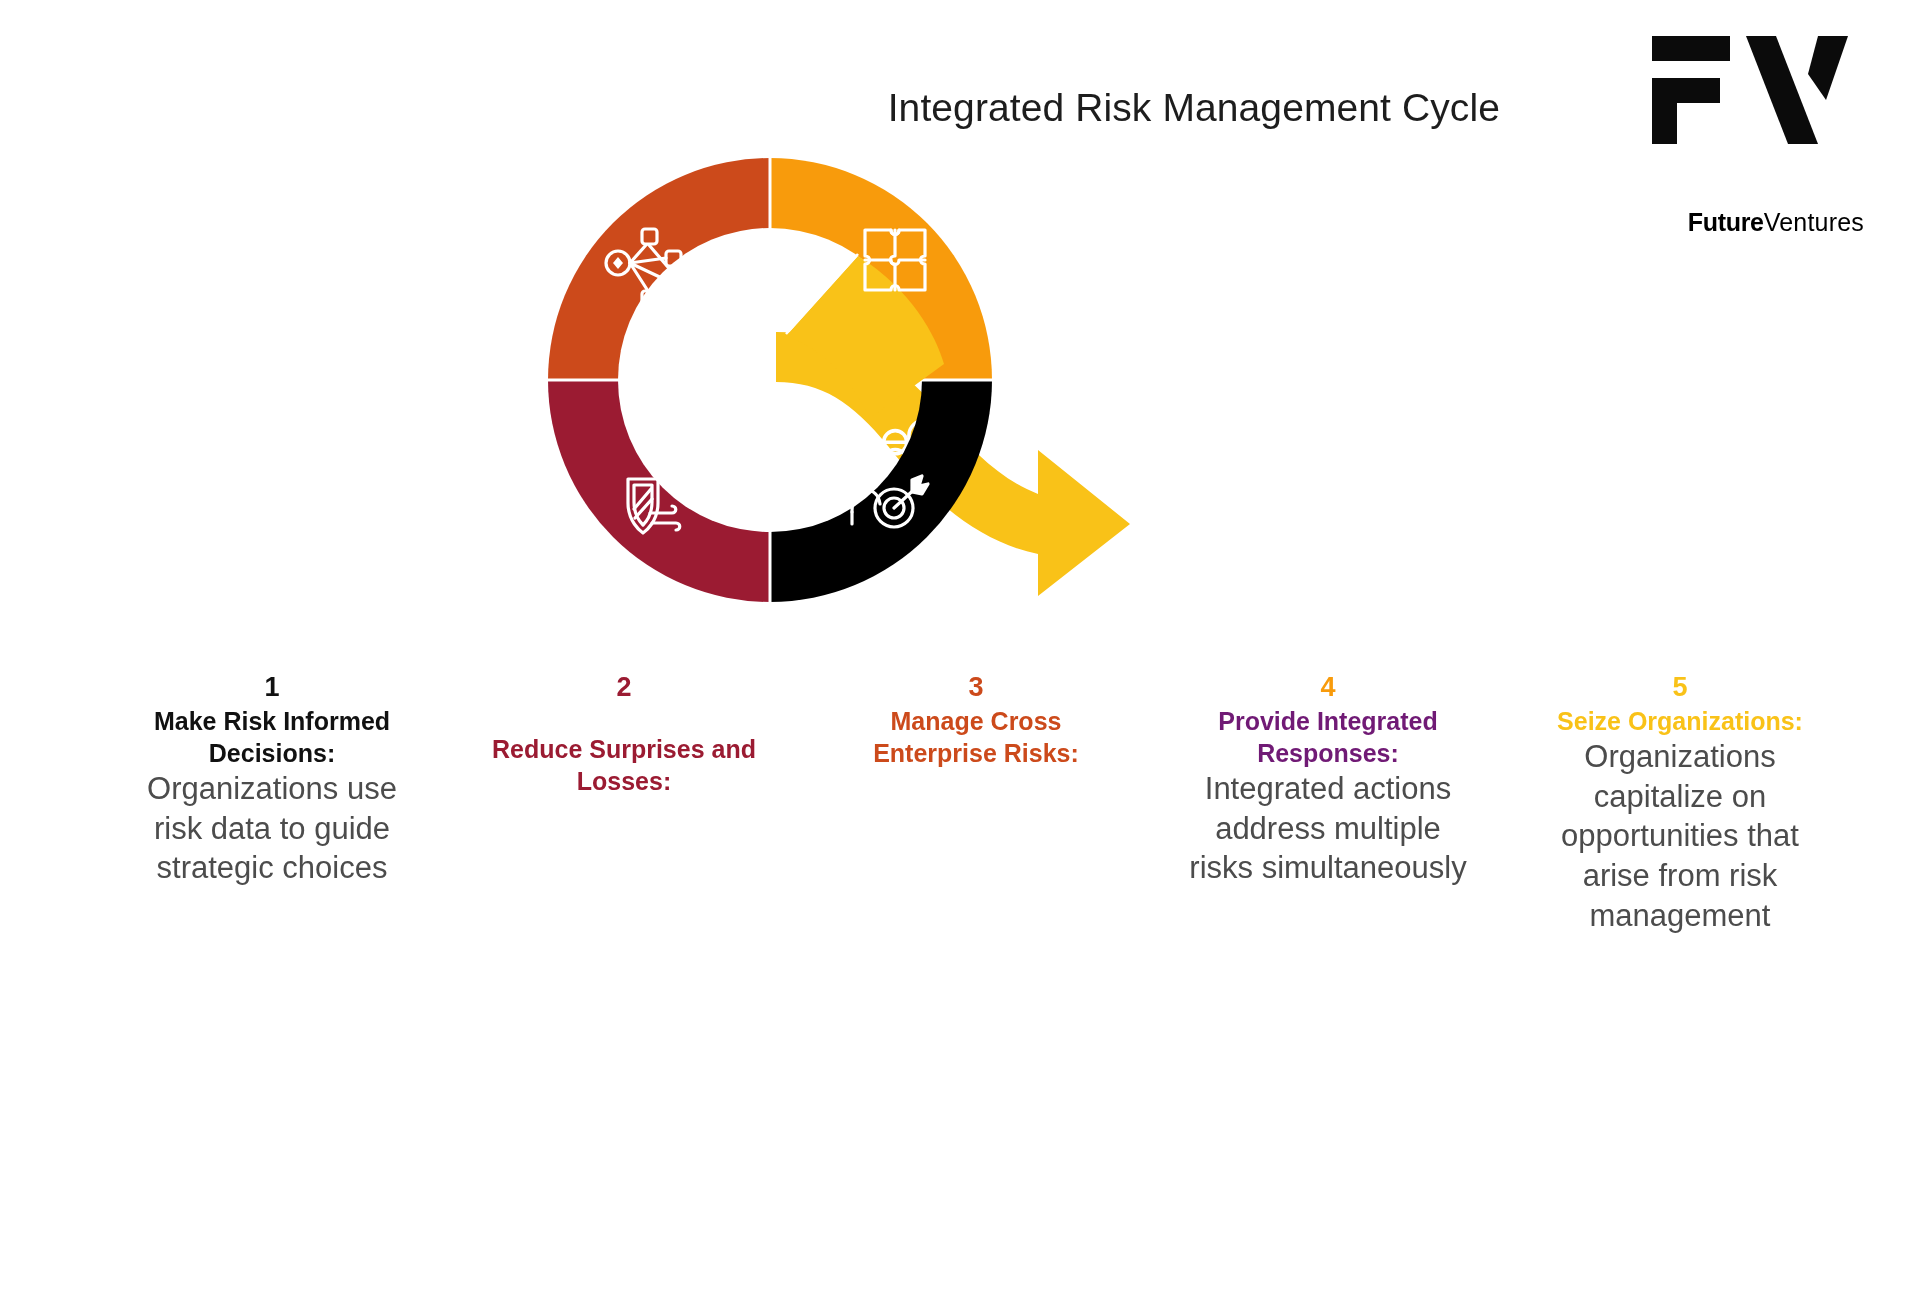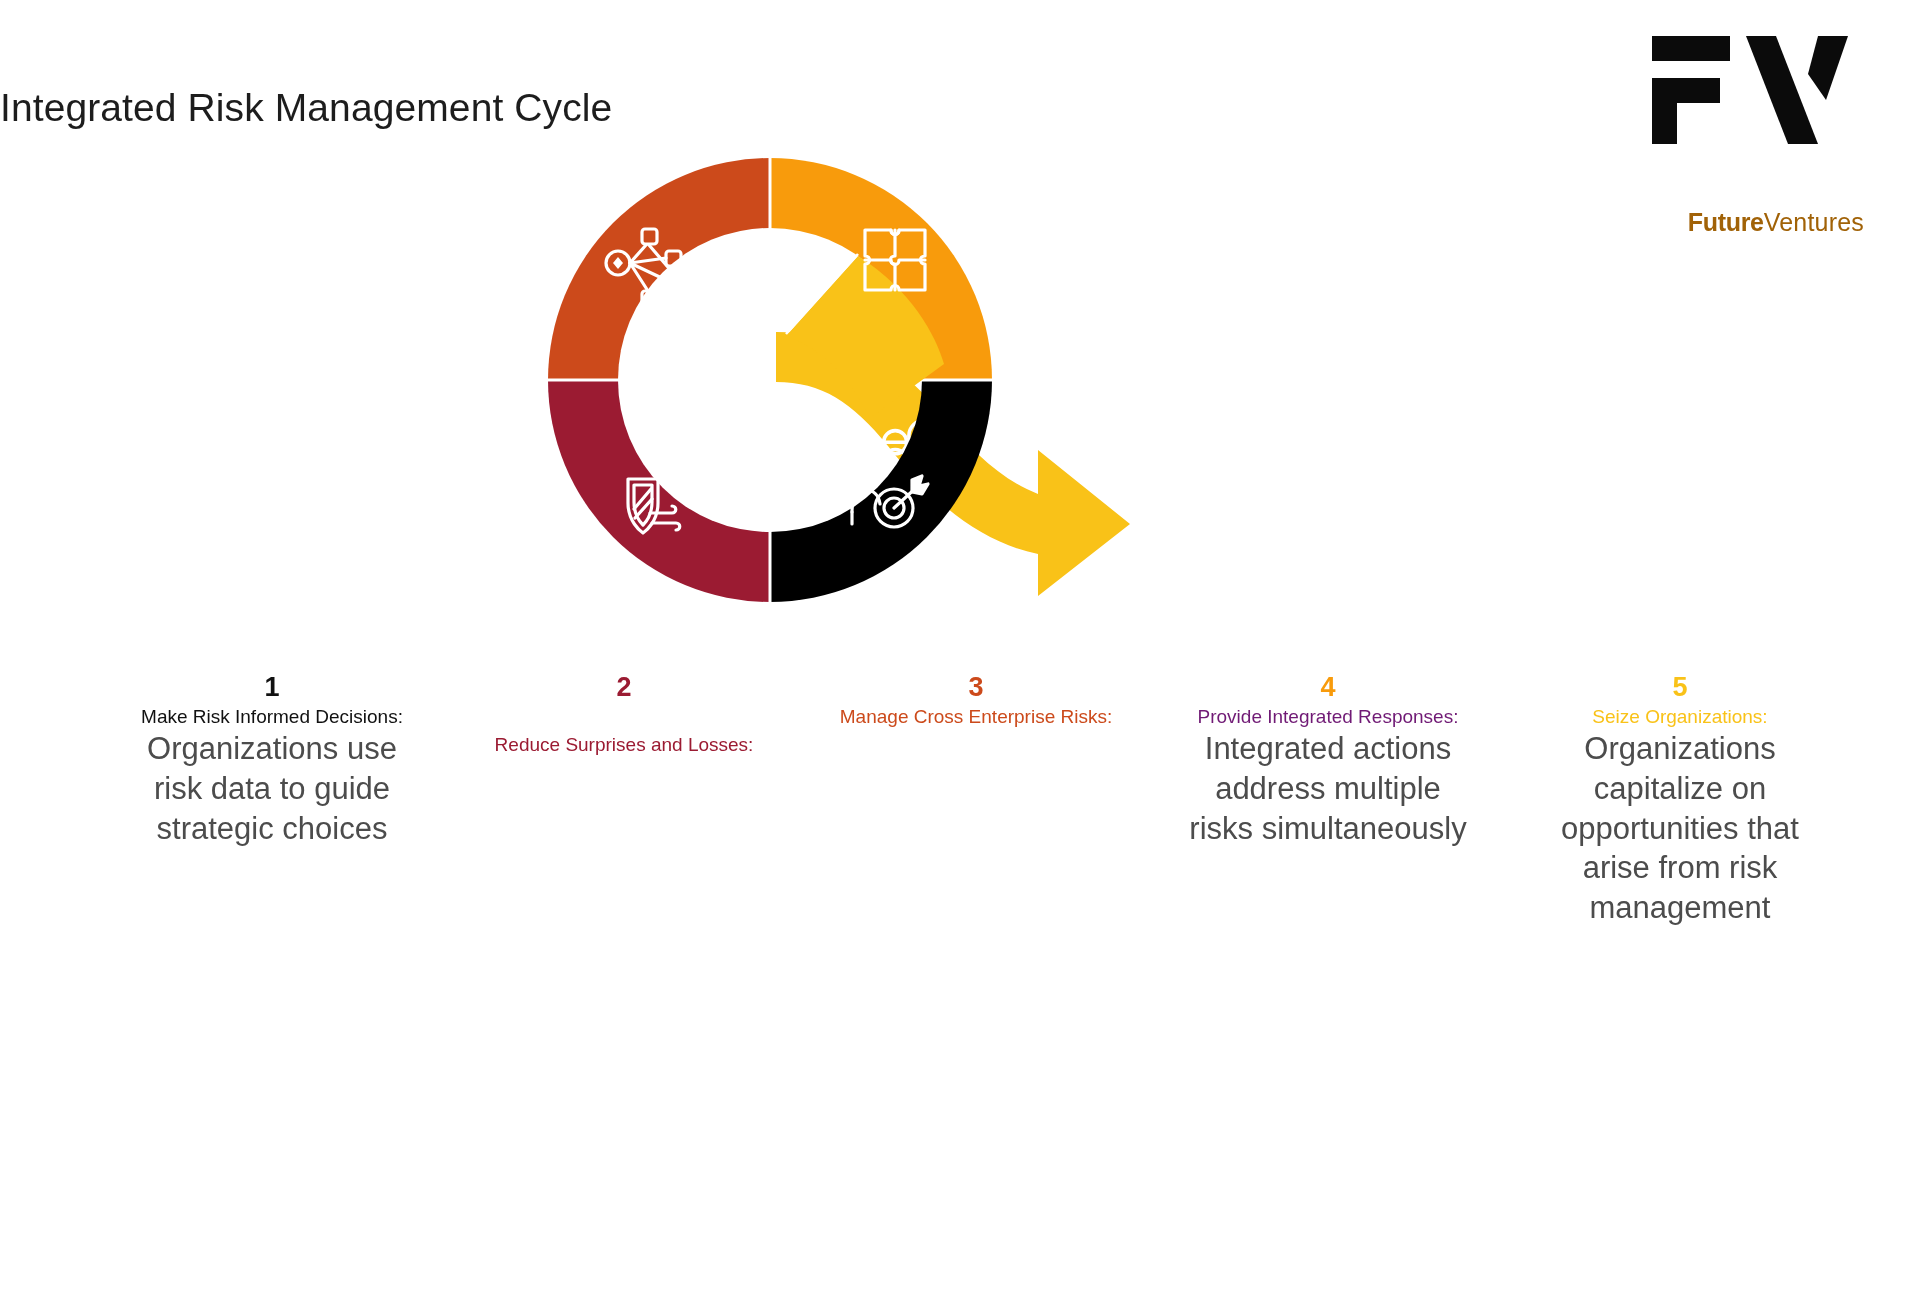--- a/index.html
+++ b/index.html
@@ -8,36 +8,36 @@
     background: #ffffff;
     font-family: "Liberation Sans", sans-serif;
     overflow: hidden;
   }
   #page { position: relative; width: 1920px; height: 1289px; background: #fff; }
 
   
   .page-title {
     position: absolute;
     top: 86px; left: 0; width: 1500px;
-    text-align: left;
+    text-align: right;
     font-size: 39px;
     font-weight: 500;
     color: #1d1d1d;
     letter-spacing: 0.1px;
   }
 
   
   .logo { position: absolute; top: 34px; right: 56px; width: 230px; height: 160px; }
   .logo-mark { position: absolute; top: 0; left: 16px; width: 200px; height: 112px; }
   .logo-word {
     position: absolute; top: 174px; left: 0; right: 0;
     text-align: right;
     font-size: 25px;
     white-space: nowrap;
-    color: #a16207;
+    color: #000000;
   }
   .logo-word .wm-bold { font-weight: 700; letter-spacing: -0.3px; }
   .logo-word .wm-light { font-weight: 300; letter-spacing: 0.2px; }
 
   
   .diagram { position: absolute; top: 150px; left: 540px; width: 640px; height: 500px; }
   .diagram svg { display: block; overflow: visible; }
 
   
   .steps {
@@ -47,21 +47,21 @@
     display: flex;
     align-items: flex-start;
   }
   .step { width: 352px; padding: 0 28px; text-align: center; }
   .step-number {
     font-size: 27px; font-weight: 700;
     line-height: 1.18;
     margin-bottom: 1px;
   }
   .step-heading {
-    font-size: 19px; font-weight: 400;
+    font-size: 25px; font-weight: 700;
     line-height: 1.28;
   }
   .step-desc {
     font-size: 31px; font-weight: 400;
     line-height: 1.28;
     color: #4c4c4c;
   }
 </style>
 </head>
 <body>

